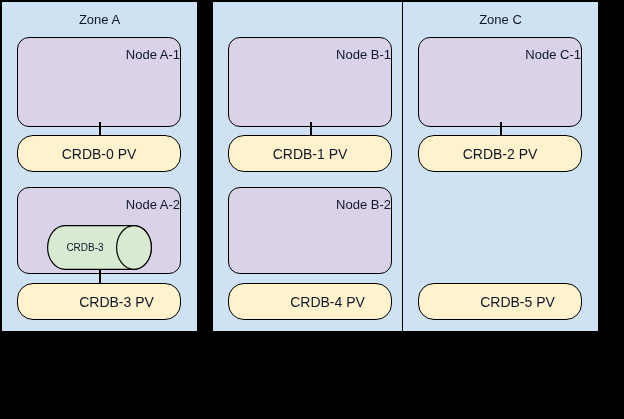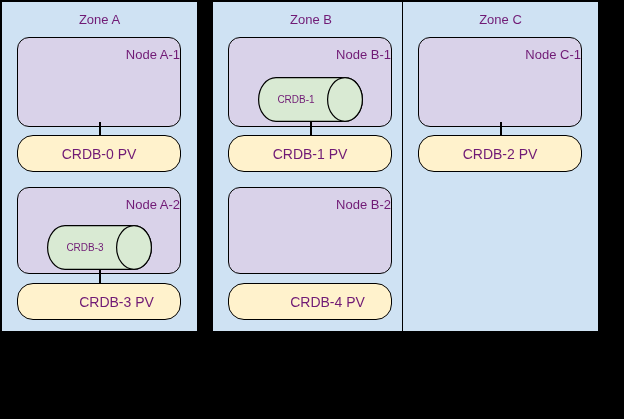--- a/index.html
+++ b/index.html
@@ -1,21 +1,21 @@
 <!DOCTYPE html>
 <html><head>
 <meta charset="utf-8">
 <style>
   html, body { margin: 0; padding: 0; background: #000; }
   #canvas {
     position: relative;
     width: 624px; height: 331px;
     background: #000000;
     font-family: "Liberation Sans", sans-serif;
-    color: #701a75;
+    color: #0f172a;
     overflow: hidden;
   }
   .zone {
     position: absolute; top: 1px; height: 336px;
     background: #cfe2f3;
     border: 1px solid #000000;
     box-sizing: border-box;
   }
   .zone-a { left: 1px;   width: 197px; }
   .zone-b { left: 212px; width: 198px; }
@@ -90,31 +90,23 @@
       </svg>
       <div class="pod-label">CRDB-3</div>
     </div>
     <div class="connector connector-2"></div>
     <div class="pv pv-2">
       <span>CRDB-3 PV</span>
     </div>
   </div>
 
   <div class="zone zone-b">
-    <div class="zone-label">Zone B</div>
 
     <div class="node node-1">
       <div class="node-label">Node B-1</div>
-    </div>
-    <div class="cyl cyl-1">
-      <svg width="105" height="45" viewBox="0 0 105 45">
-        <path d="M18,0.6 L87,0.6 A17.4,21.9 0 0 1 87,44.4 L18,44.4 A17.4,21.9 0 0 1 18,0.6 Z" fill="#d9ead3" stroke="#000000" stroke-width="1.2"></path>
-        <ellipse cx="87" cy="22.5" rx="17.4" ry="21.9" fill="#d9ead3" stroke="#000000" stroke-width="1.2"></ellipse>
-      </svg>
-      <div class="pod-label">CRDB-1</div>
     </div>
     <div class="connector connector-1"></div>
     <div class="pv pv-1">
       <span>CRDB-1 PV</span>
     </div>
 
     <div class="node node-2">
       <div class="node-label">Node B-2</div>
     </div>
     <div class="pv pv-2">
@@ -126,15 +118,18 @@
     <div class="zone-label">Zone C</div>
 
     <div class="node node-1">
       <div class="node-label">Node C-1</div>
     </div>
     <div class="connector connector-1"></div>
     <div class="pv pv-1">
       <span>CRDB-2 PV</span>
     </div>
 
+    <div class="pv pv-2">
+      <span>CRDB-5 PV</span>
+    </div>
   </div>
 
 </div>
 
 </body></html>

